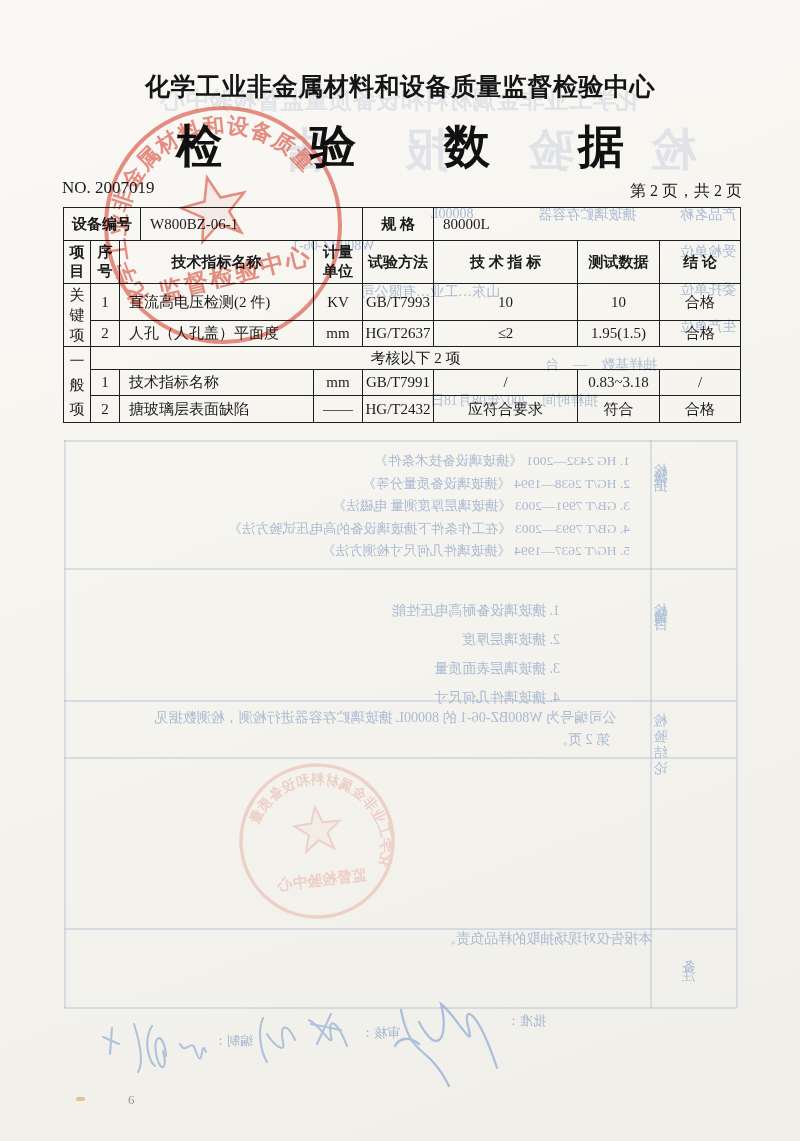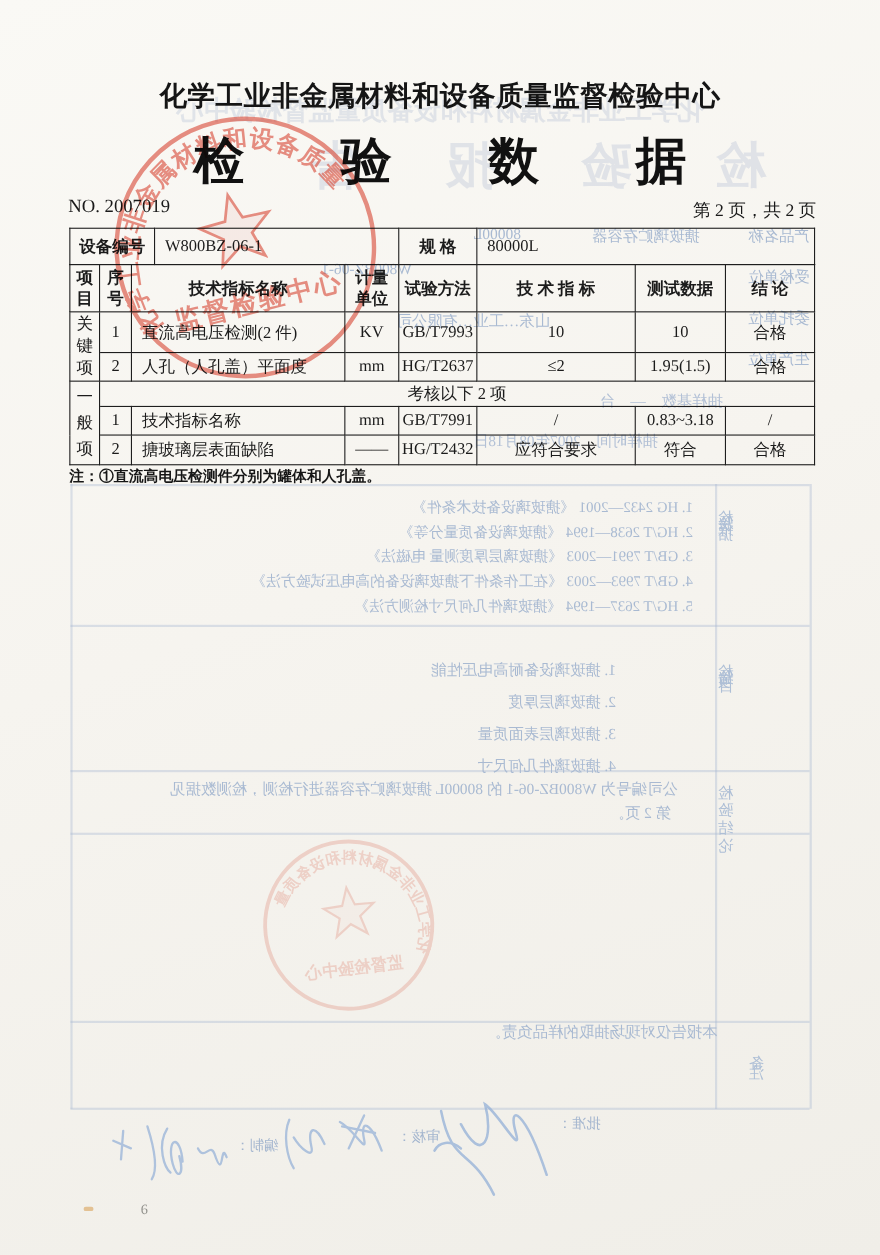--- a/index.html
+++ b/index.html
@@ -232,21 +232,20 @@
         <td class="lft">搪玻璃层表面缺陷</td>
         <td>——</td>
         <td>HG/T2432</td>
         <td>应符合要求</td>
         <td>符合</td>
         <td>合格</td>
       </tr>
     </tbody>
       </table>
 
-    <div class="note">注：①直流高电压检测件分别为罐体和人孔盖。</div>
 
     <svg class="stampF" width="260" height="260" viewBox="-130 -130 260 260">
       <circle r="117" fill="none" stroke="#d84a38" stroke-width="4"></circle>
       <path id="arcF" d="M -88,56 A 100 100 0 1 1 88,56" fill="none"></path>
       <text font-size="22" fill="#d84a38" font-weight="bold" font-family="Liberation Sans,sans-serif" letter-spacing="1">
         <textPath href="#arcF" startOffset="2">化学工业非金属材料和设备质量</textPath>
       </text>
       <path d="M0,-34 L8.2,-11.3 L32.3,-10.5 L13.3,4.3 L20,27.5 L0,14 L-20,27.5 L-13.3,4.3 L-32.3,-10.5 L-8.2,-11.3 Z" transform="translate(-4,-16)" fill="rgba(224,90,75,0.12)" stroke="#d84a38" stroke-width="2.5"></path>
       <text y="58" text-anchor="middle" font-size="24" font-weight="bold" fill="#d84a38" font-family="Liberation Sans,sans-serif" letter-spacing="2">监督检验中心</text>
     </svg>

